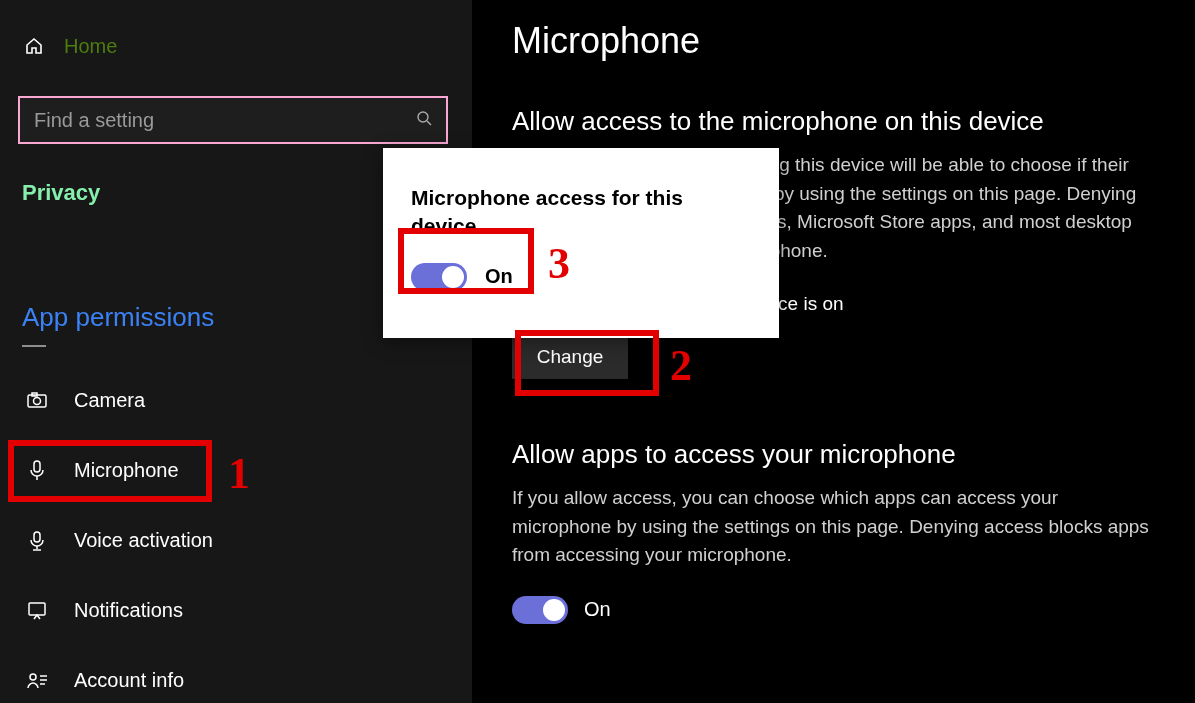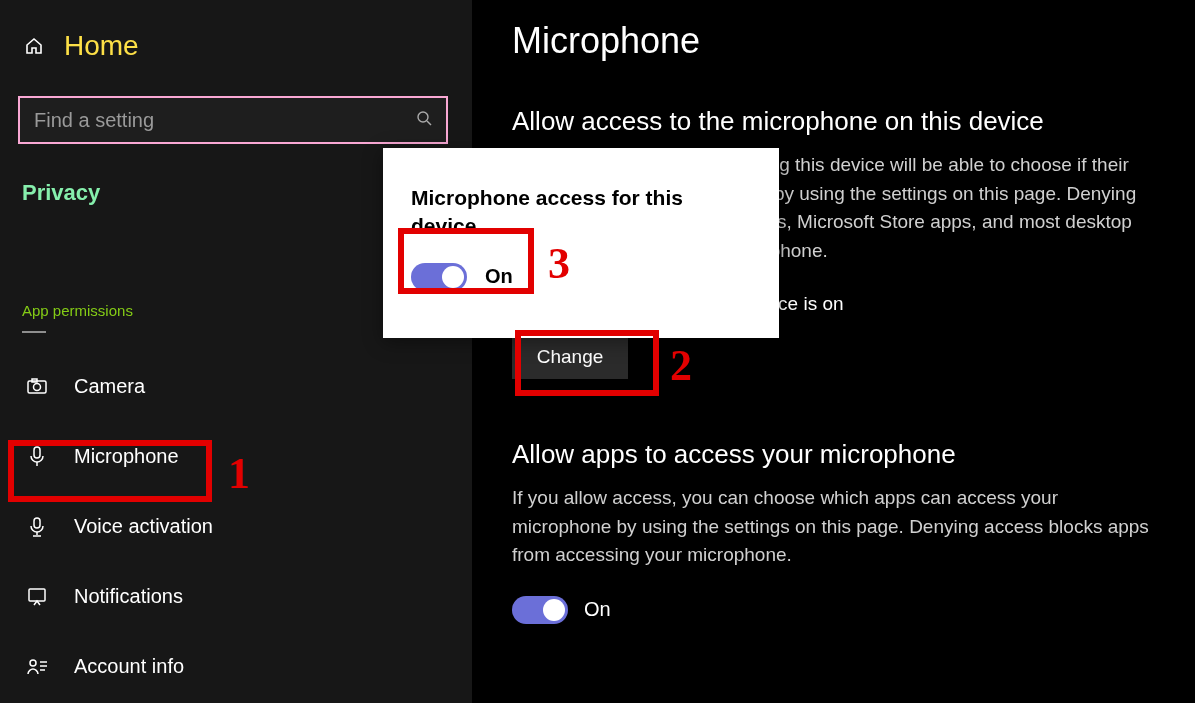--- a/index.html
+++ b/index.html
@@ -16,21 +16,21 @@
     position: absolute;
     left: 0; top: 0;
     width: 472px; height: 703px;
     background: #171717;
     padding: 0 18px;
   }
   .home-row {
     display: flex; align-items: center;
     height: 44px; margin-top: 24px;
     gap: 20px; padding-left: 6px;
-    font-size: 28px; color: #fde047;
+    font-size: 20px; color: #4d7c0f;
     cursor: pointer;
   }
   .home-icon { width:20px; height:20px; display:inline-flex; }
   .search-box {
     margin-top: 28px;
     height: 48px; width: 430px;
     border: 2px solid #f9a8d4;
     background: #1e1e1e;
     display: flex; align-items: center;
     padding: 0 14px;
@@ -41,21 +41,21 @@
   }
   .search-input::placeholder { color: #9a9a9a; }
   .search-glyph { color:#aaa; font-size:18px; margin-left:8px; }
   .cat-header {
     margin-top: 36px;
     font-size: 22px; font-weight:600; color:#86efac;
     padding-left:4px;
   }
   .sub-header {
     margin-top: 96px;
-    font-size: 15px; color:#84cc16;
+    font-size: 26px; color:#3b82f6;
     padding-left:4px;
   }
   .sub-under {
     width:24px; height:2px; background:#8e8e8e;
     margin-top:12px; margin-left:4px;
   }
   .nav-list { margin-top: 42px; }
   .nav-item {
     display:flex; align-items:flex-start;
     height:54px; gap:26px;

